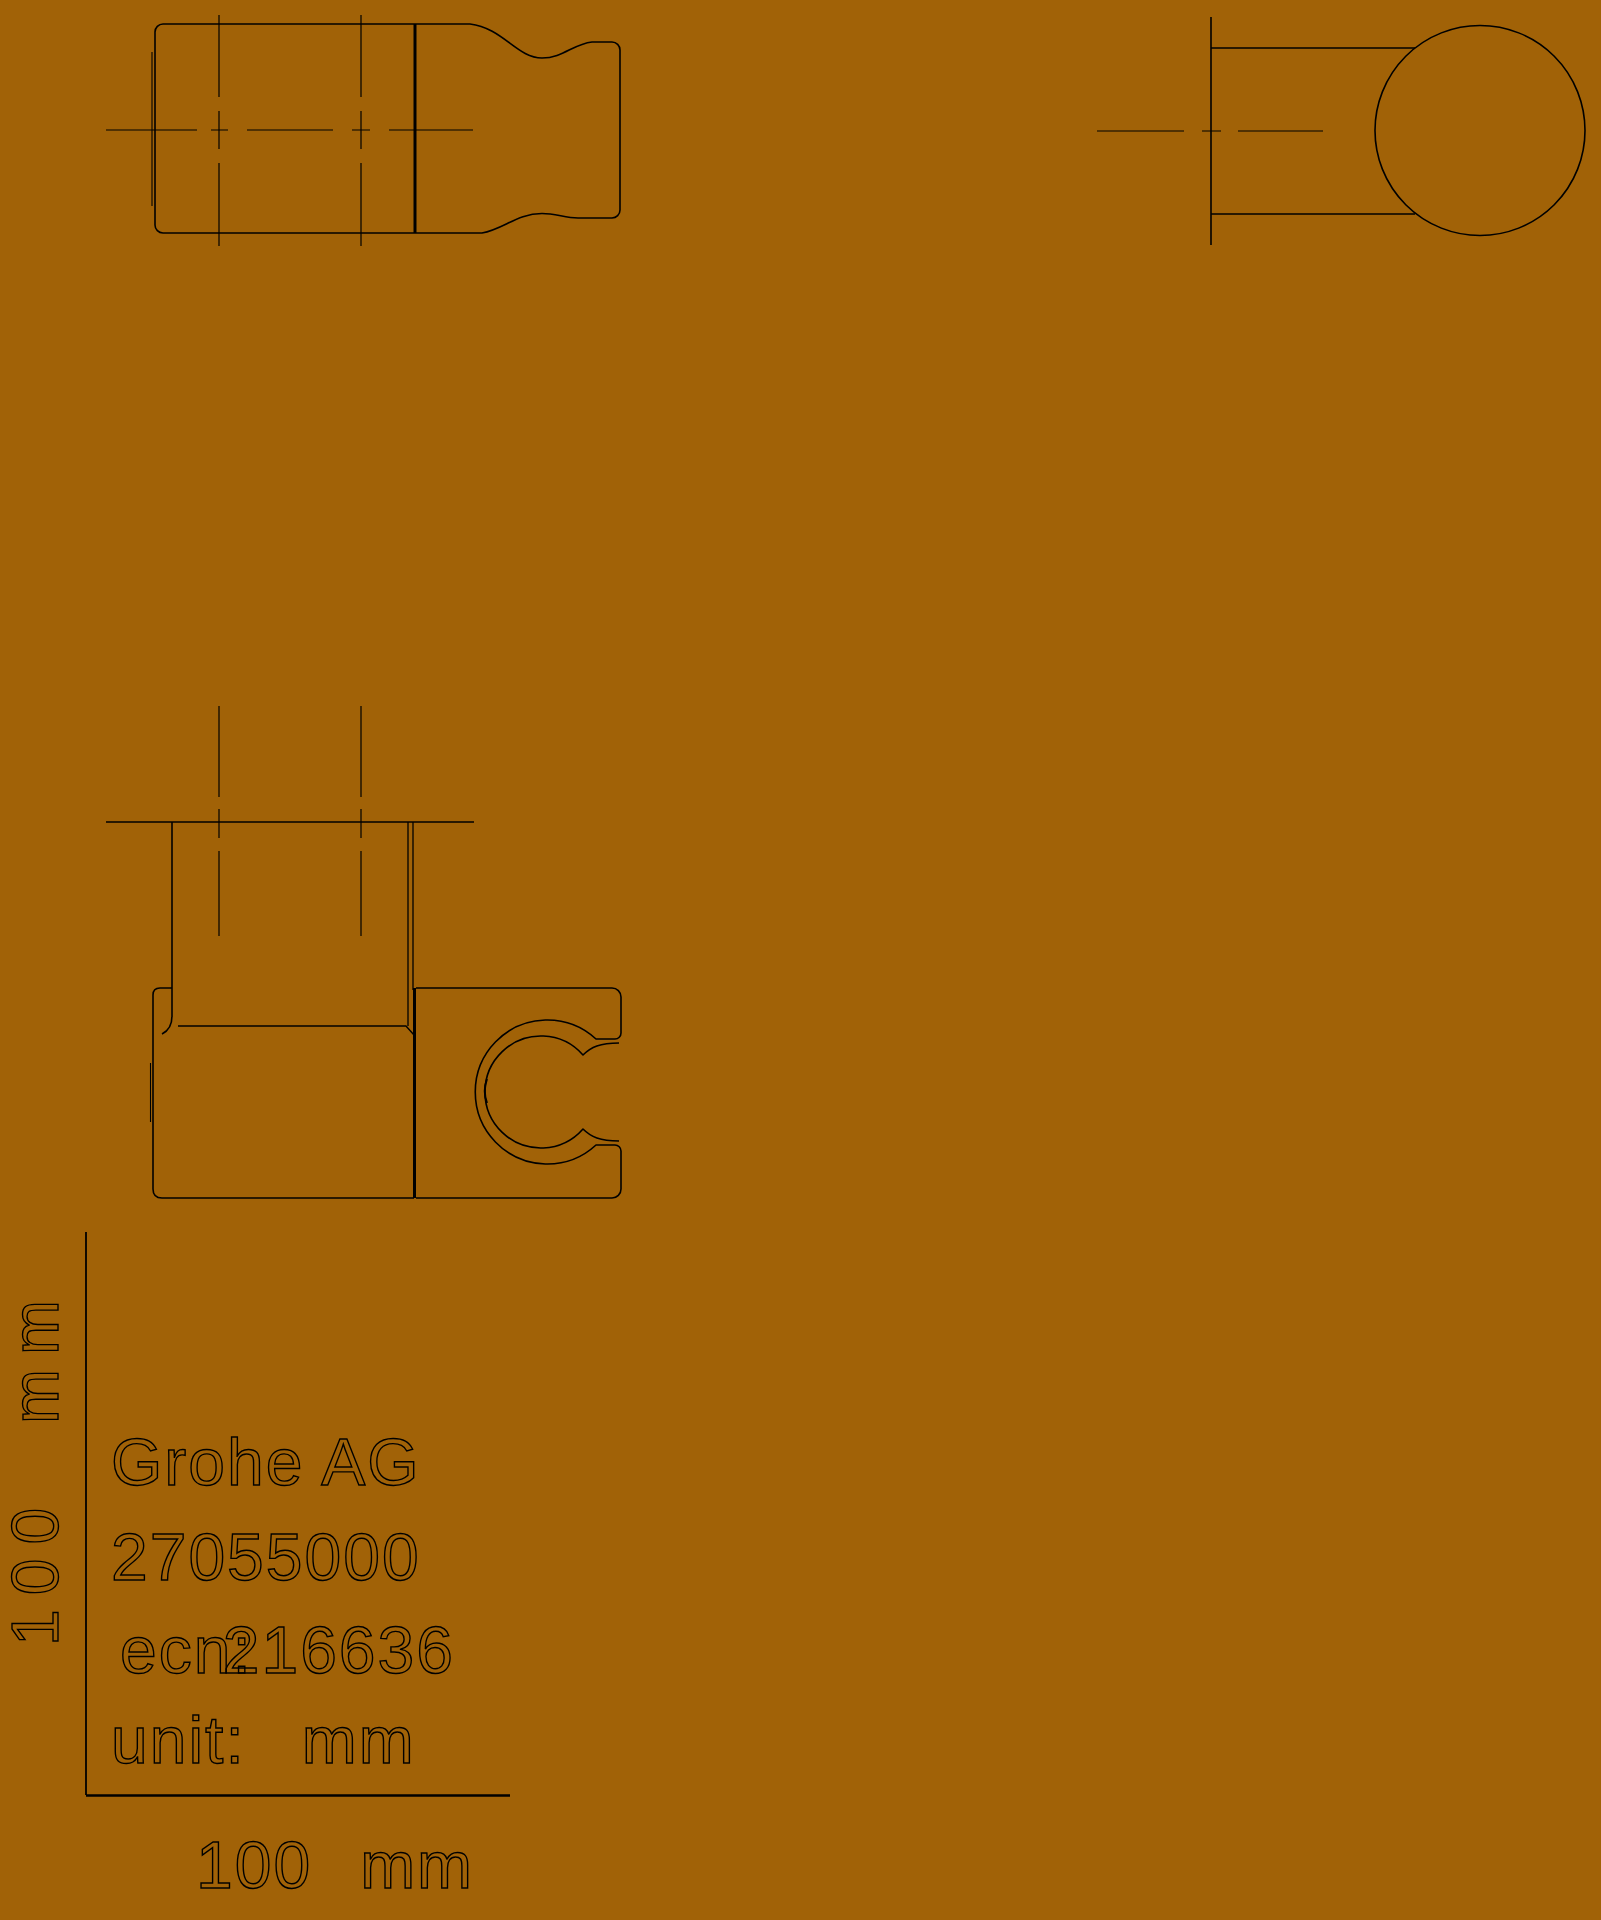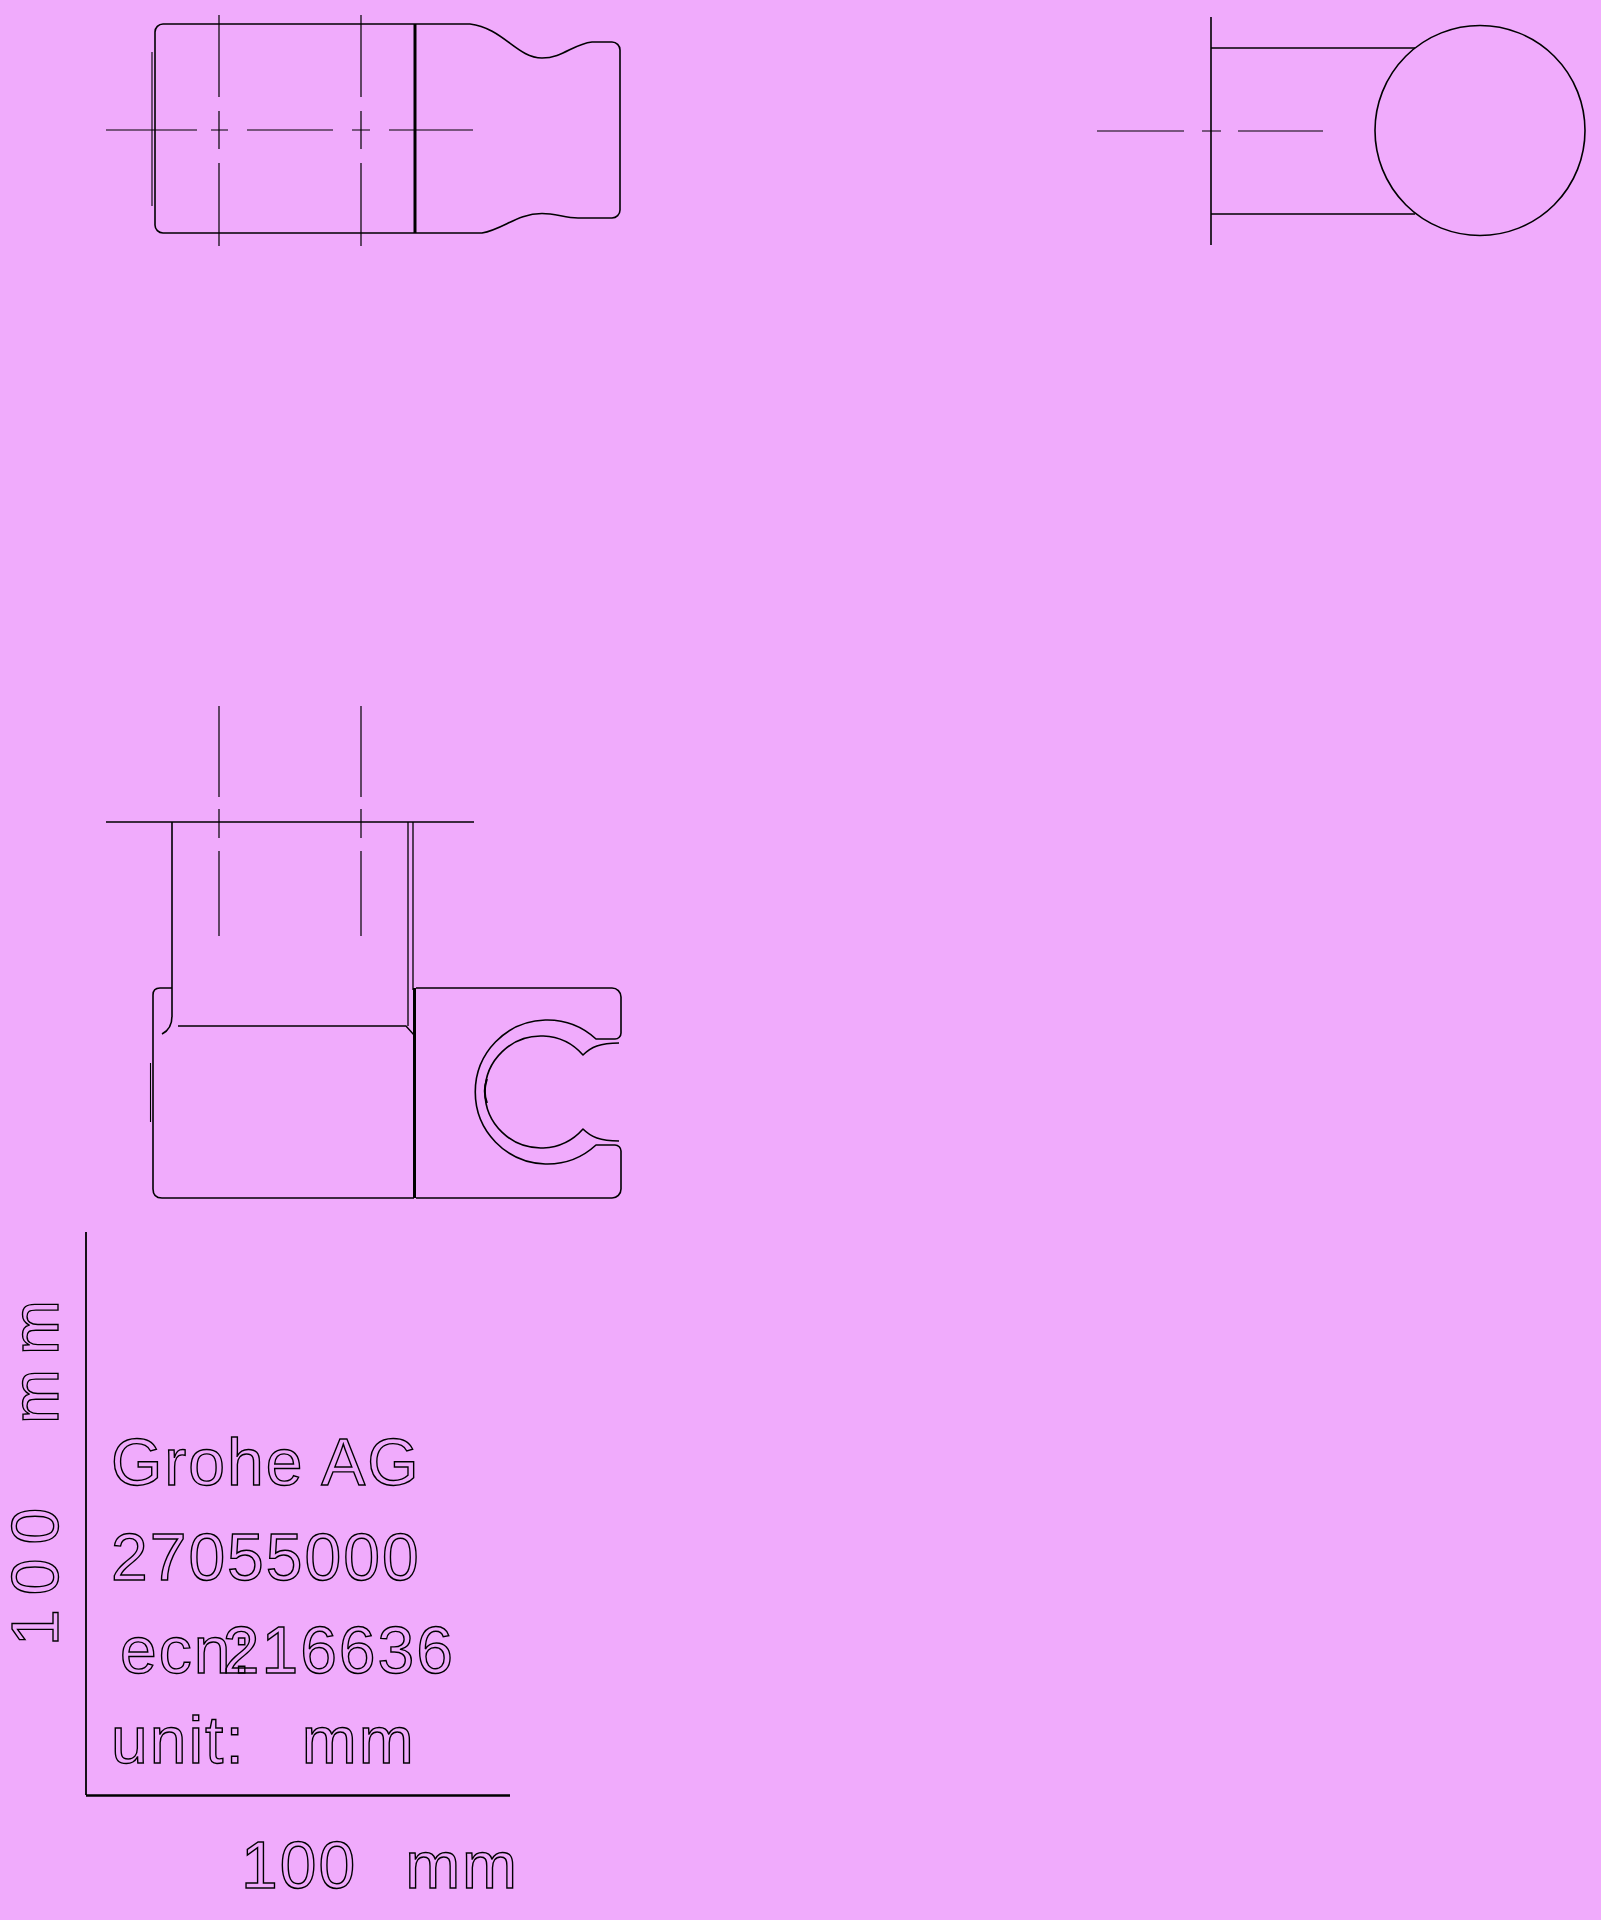--- a/index.html
+++ b/index.html
@@ -1,19 +1,19 @@
 <!DOCTYPE html>
 <html><head>
 <meta charset="utf-8">
 <style>
   html,body{margin:0;padding:0;background:#ffffff;}
   #canvas{
     position:relative;
     width:1601px;height:1920px;
-    background:#f0abfc;
+    background:#a16207;
     overflow:hidden;
     font-family:"Liberation Sans", sans-serif;
   }
   #linework{position:absolute;left:0;top:0;}
   .cad-text{
     position:absolute;
     font-family:"Liberation Sans", sans-serif;
     font-size:66px;
     line-height:1;
     letter-spacing:2px;
@@ -101,17 +101,17 @@
   </div>
 
   <div class="cad-text" style="left:111px;top:1707px;text-align:right;">
     <span>unit:</span><span class="gap-56">mm</span>
   </div>
 
   <div class="cad-text vertical-label" style="left:2px;top:1646px;">
     <span>100</span><span class="gap-70">mm</span>
   </div>
 
-  <div class="cad-text" style="left:196px;top:1832px;margin-left:45px;">
+  <div class="cad-text" style="left:196px;top:1832px;">
     <span>100</span><span class="gap-48">mm</span>
   </div>
 
 </div>
 
 </body></html>

